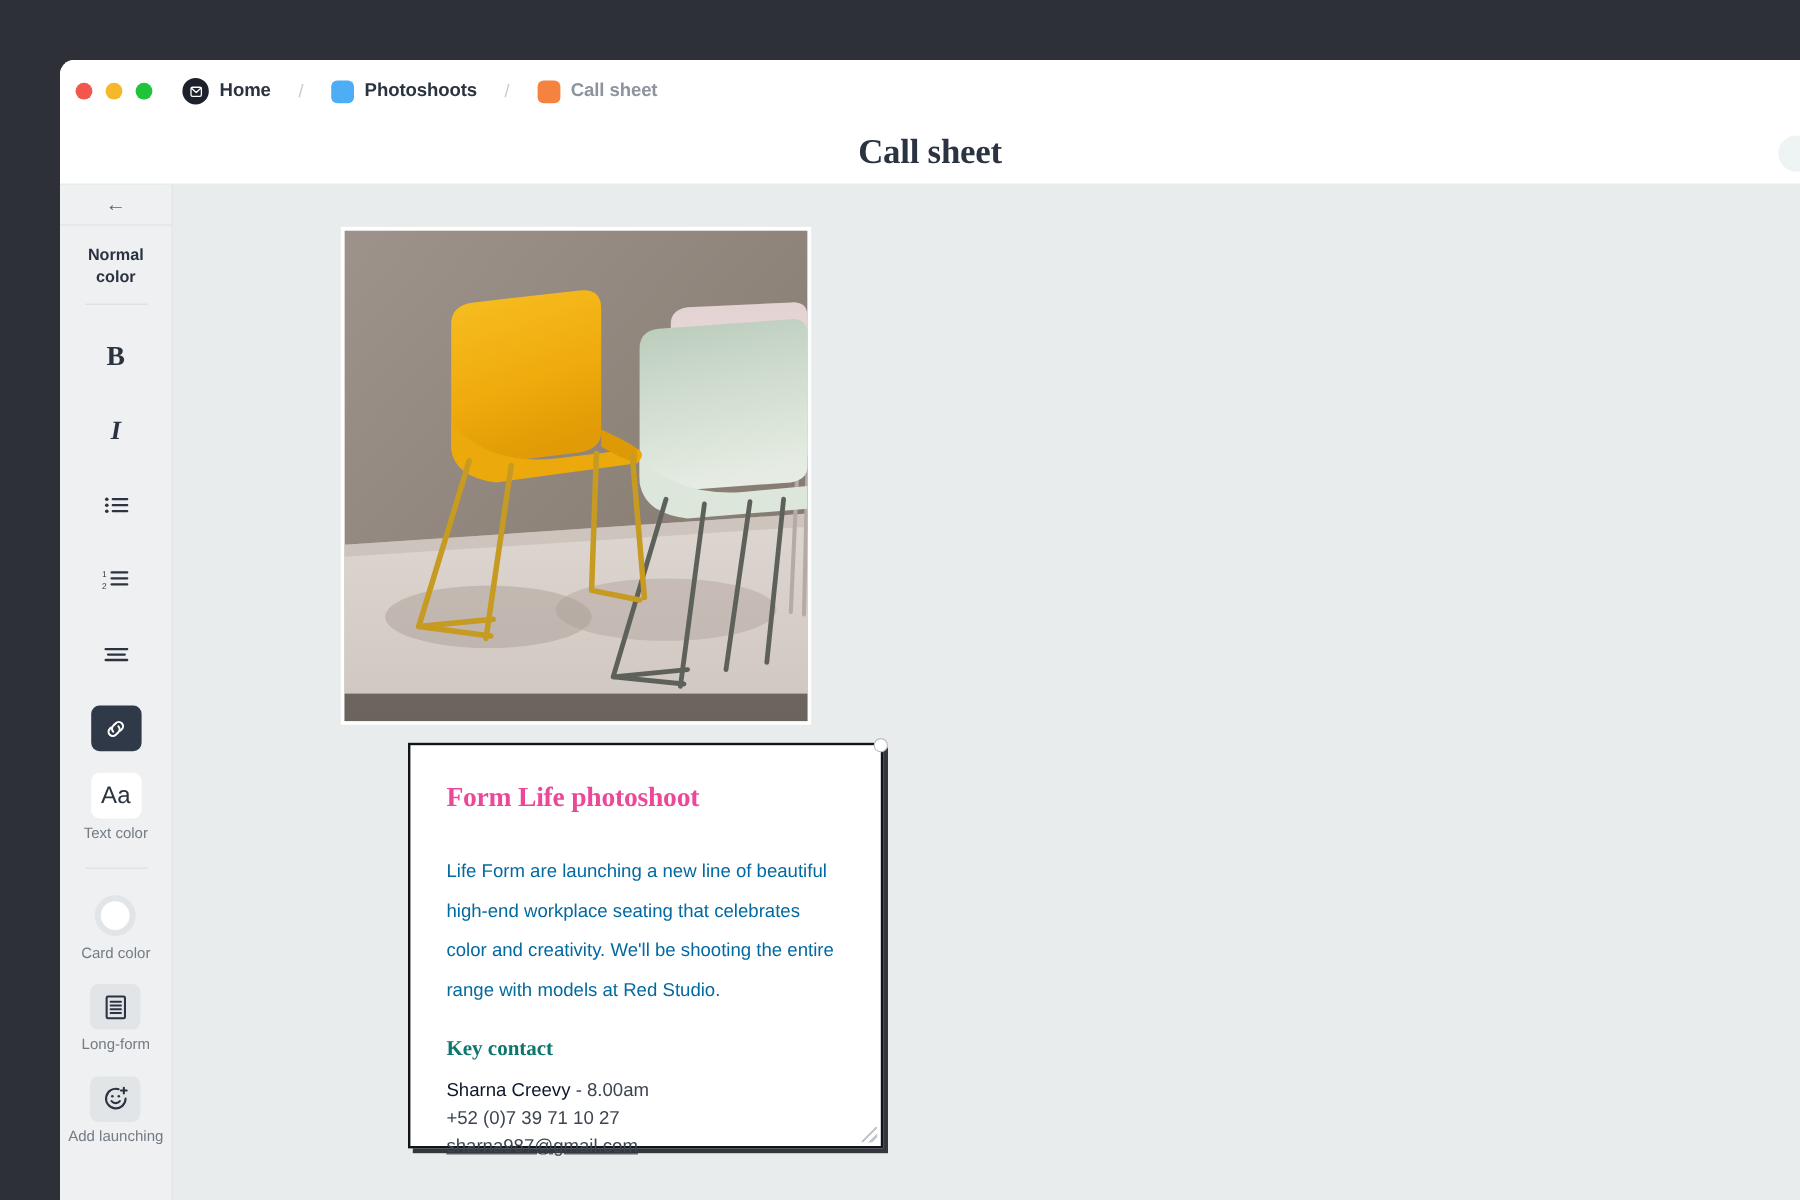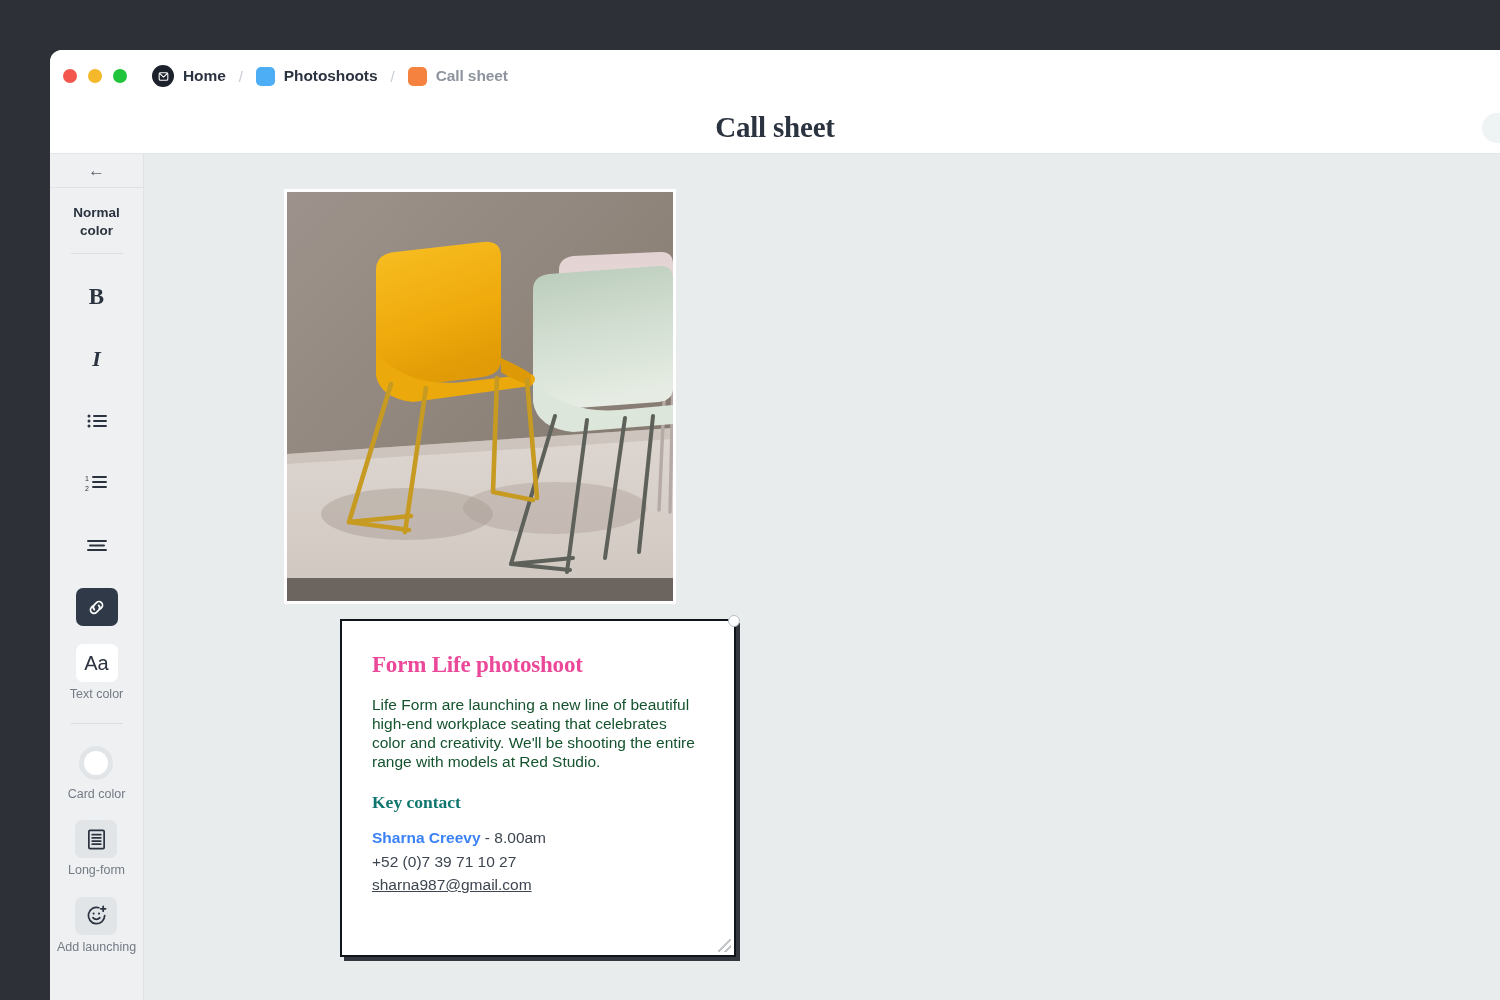--- a/index.html
+++ b/index.html
@@ -28,21 +28,21 @@
     display:flex;
     align-items:center;
     padding-left:13px;
   }
   .traffic{ display:flex; gap:11px; align-items:center; }
   .light{ width:14px; height:14px; border-radius:50%; }
 
   #breadcrumb{
     display:flex; align-items:center;
     margin-left:23px;
-    gap:0px;
+    gap:10px;
   }
   .crumb{
     display:flex; align-items:center; gap:9px;
     padding:2px 2px;
     cursor:default;
   }
   .crumb-label{
     font-size:15.5px; font-weight:bold; color:#2b3340;
     letter-spacing:-0.1px;
   }
@@ -157,33 +157,33 @@
     border:2.5px solid #10141b;
     box-shadow:4px 4px 0 rgba(20,24,31,0.85);
     padding:31px 30px 0 30px;
   }
   #card-title{
     font-family:"Liberation Serif", serif;
     font-weight:bold; font-size:23px; color:#ec4899;
     letter-spacing:-0.2px;
   }
   #card-body{
-    margin-top:17px;
-    font-size:15.5px; line-height:19px; color:#14532d;
+    margin-top:32px;
+    font-size:15.5px; line-height:33px; color:#0369a1;
   }
   #contact-heading{
     margin-top:21px;
     font-family:"Liberation Serif", serif;
     font-weight:bold; font-size:17.5px; color:#0f766e;
   }
   #contact-block{
     margin-top:13px;
     font-size:15.5px; line-height:23.5px; color:#3d4550;
   }
-  #contact-name{ font-weight:bold; color:#3b82f6; }
+  #contact-name{ font-weight:normal; color:#0f172a; }
   #contact-email{ color:#3d4550; text-decoration:underline; }
 
   #handle-tr{
     position:absolute; right:-6px; top:-6px;
     width:12px; height:12px; border-radius:50%;
     background:#ffffff; border:1.5px solid #b9bfc6;
   }
   #handle-br{
     position:absolute; right:3px; bottom:3px;
     width:13px; height:13px;

